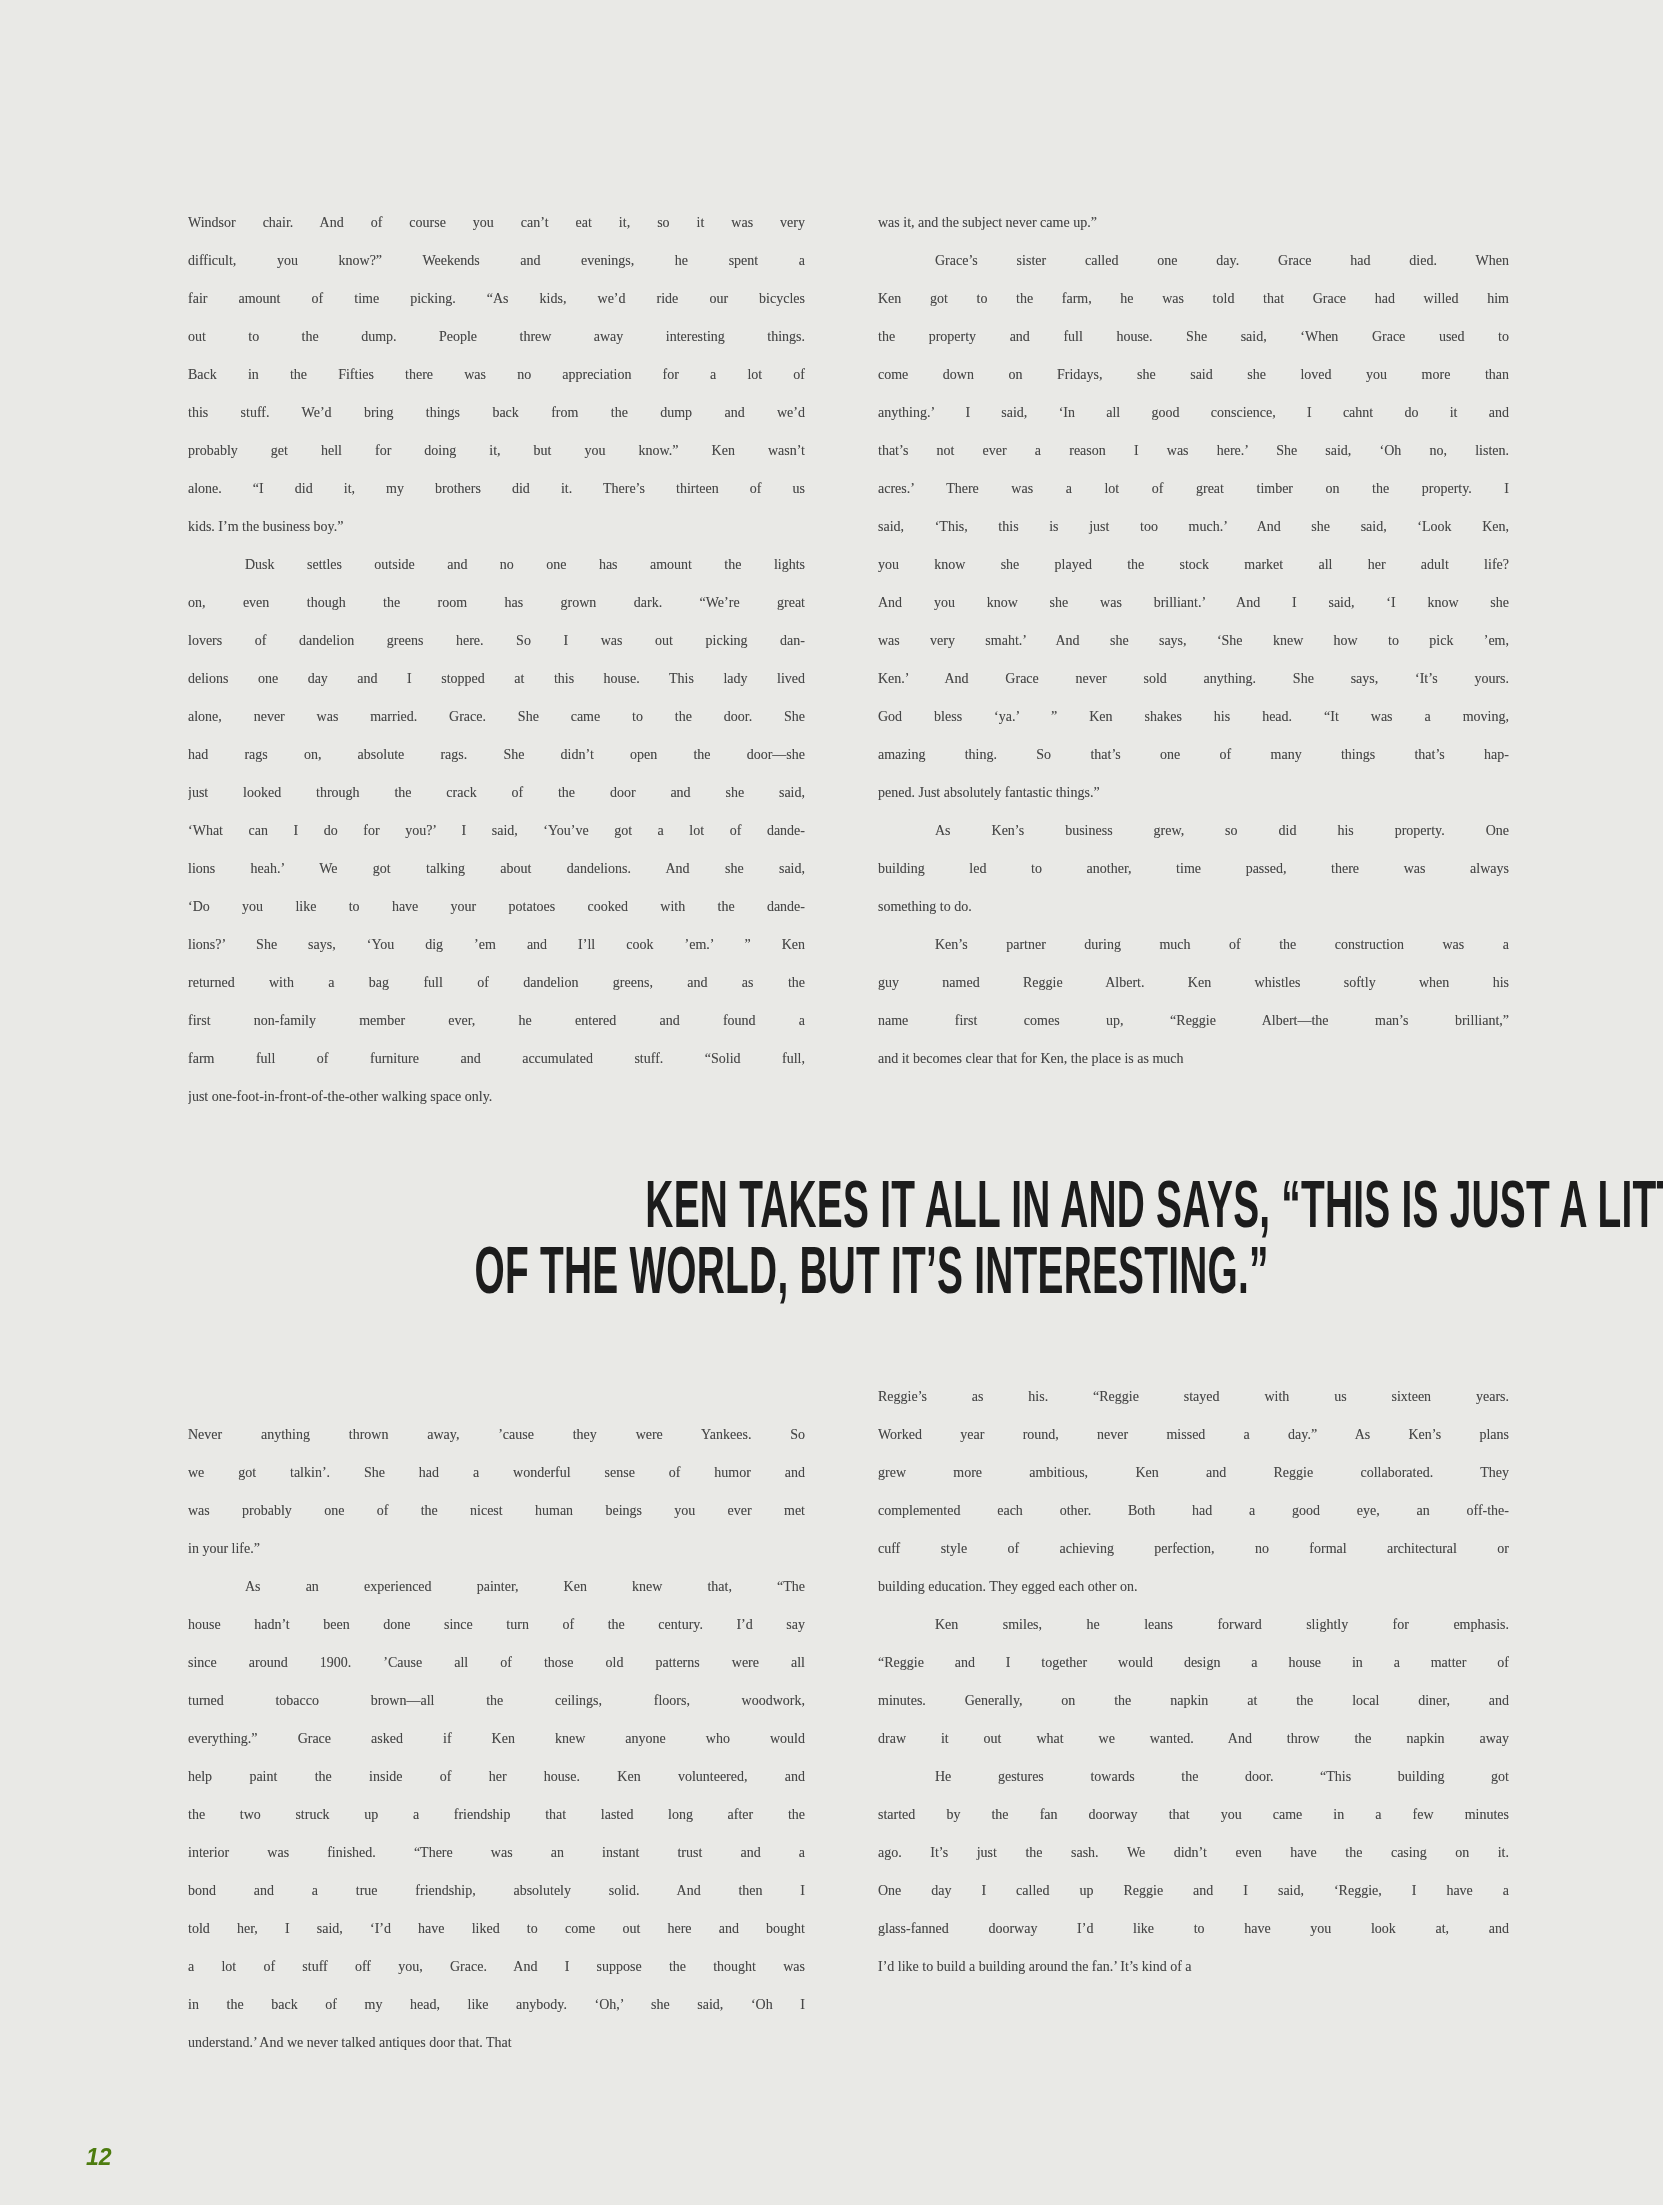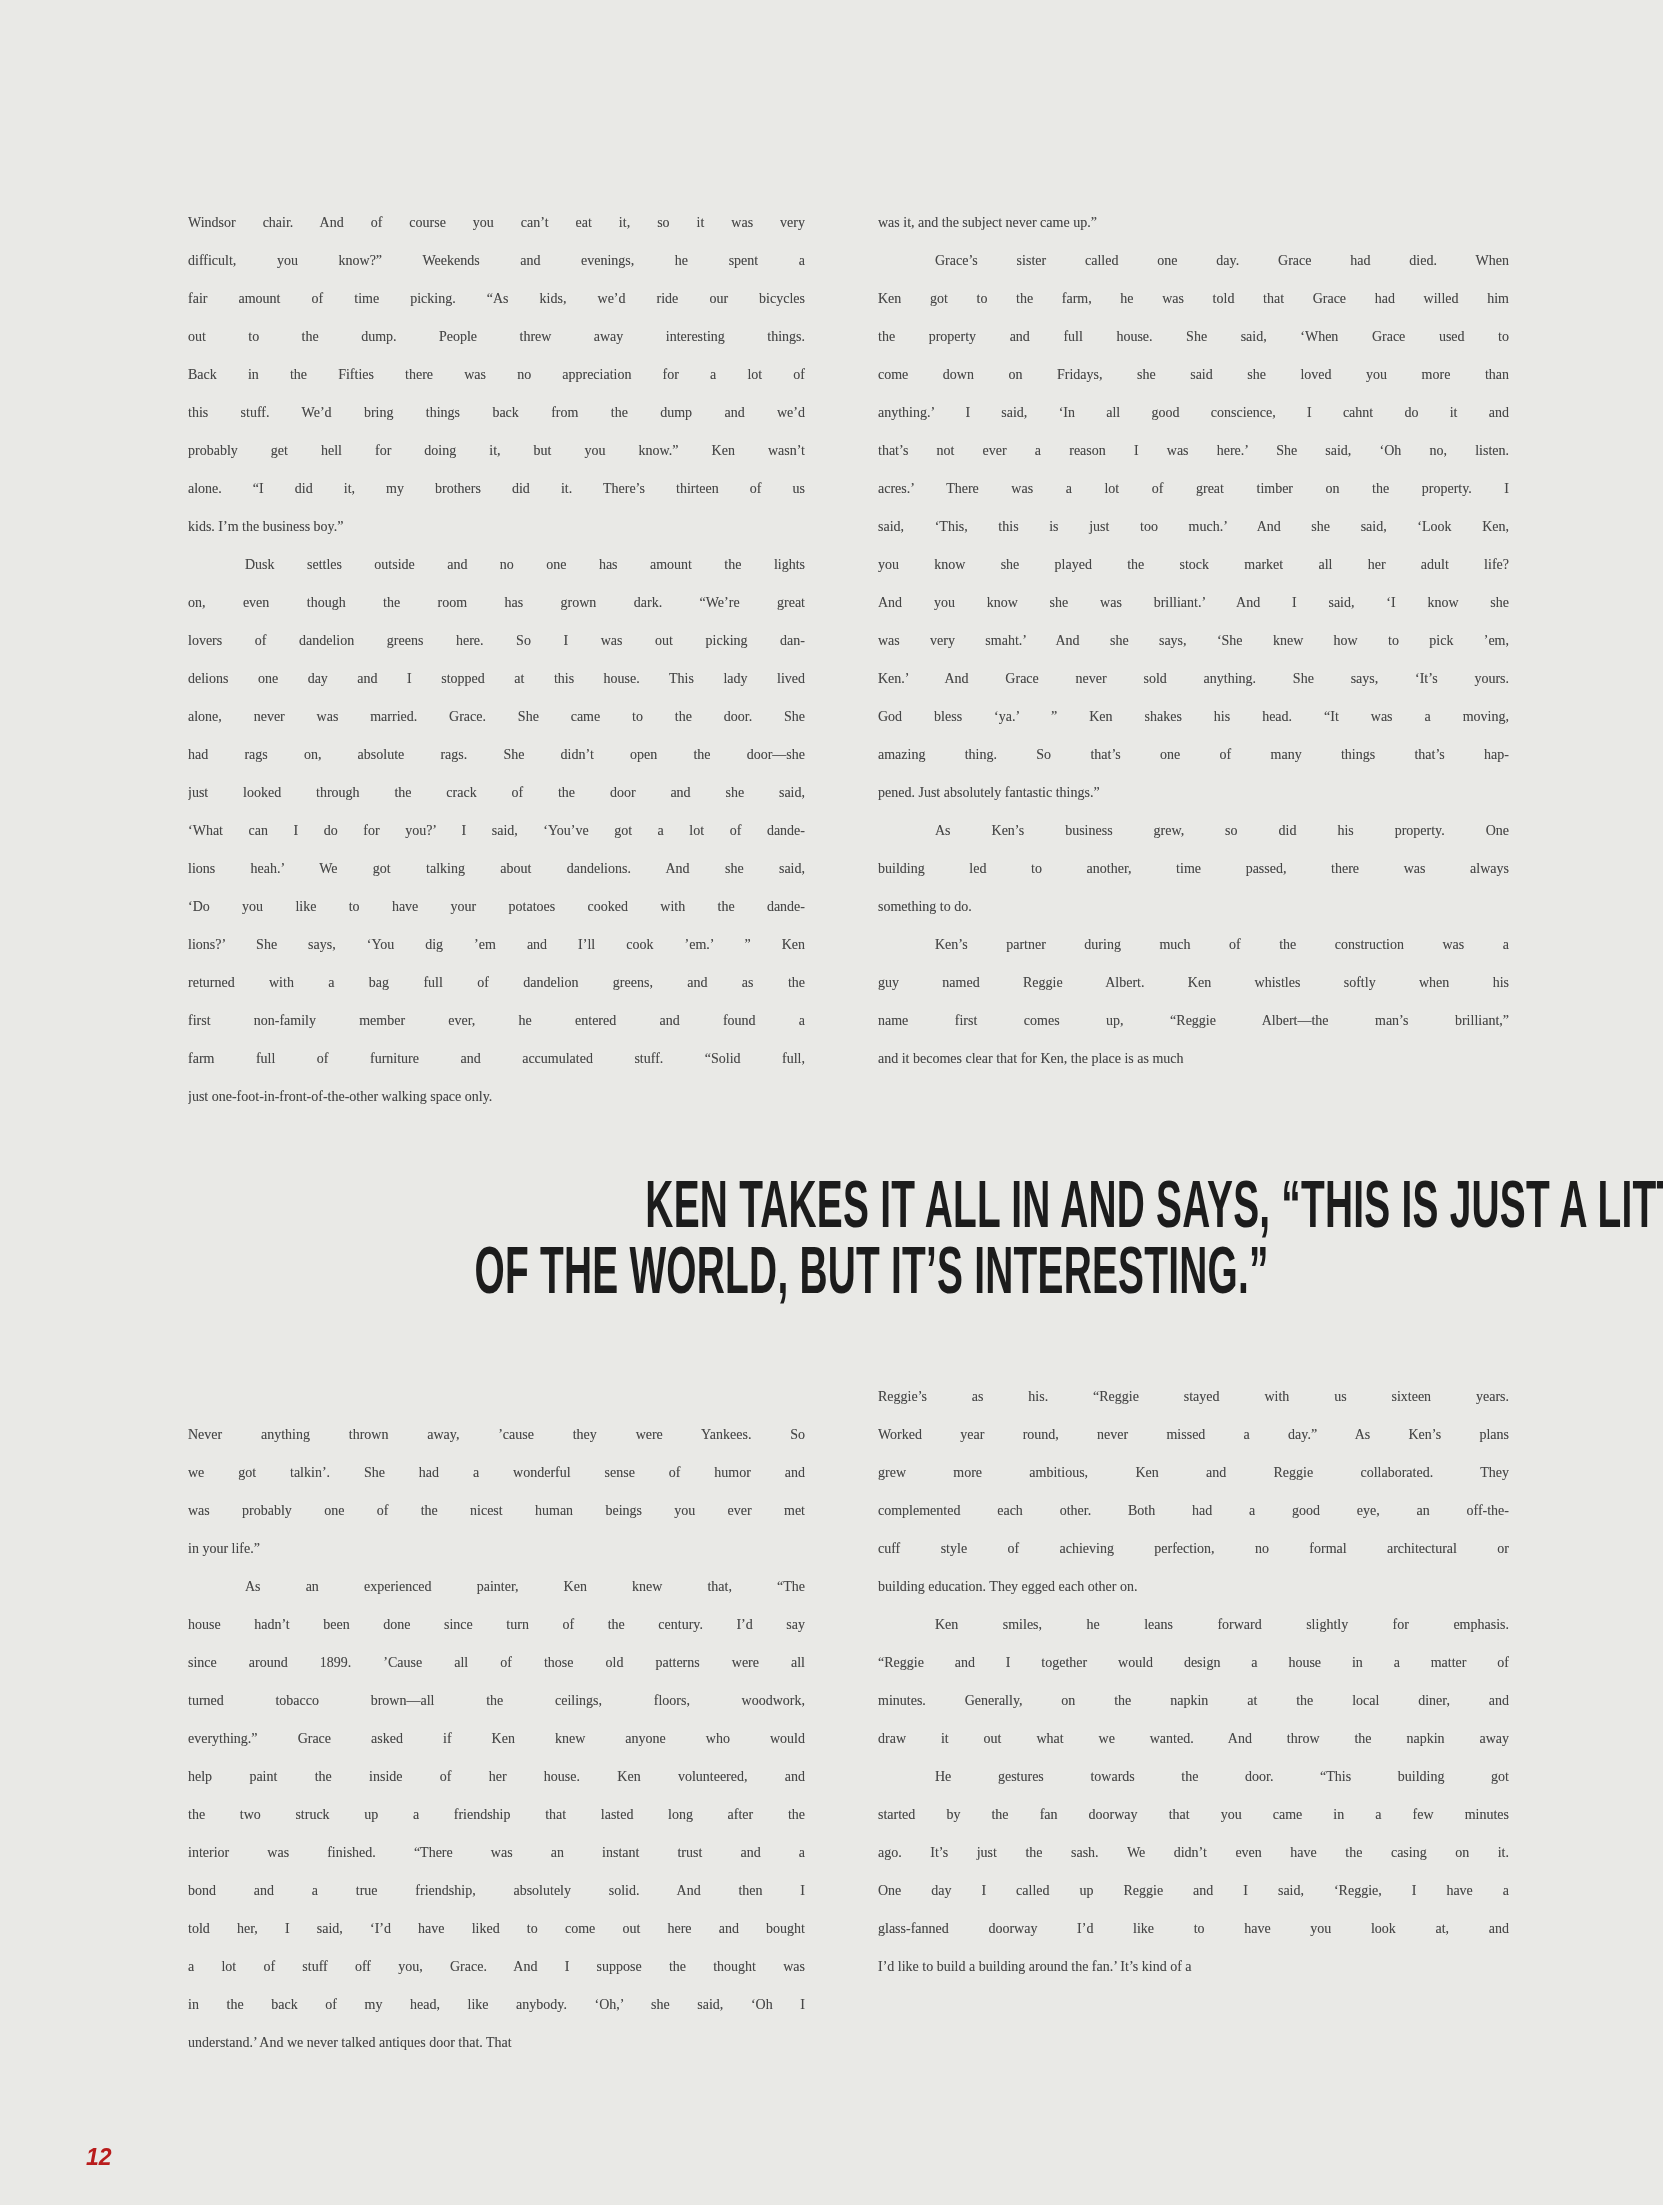--- a/index.html
+++ b/index.html
@@ -53,21 +53,21 @@
     transform-origin: 50% 50%;
     white-space: nowrap;
   }
   .pagenum {
     position: absolute;
     left: 86px; top: 2144px;
     font-family: "Liberation Sans", sans-serif;
     font-weight: bold;
     font-style: italic;
     font-size: 23px;
-    color: #b91c1c;
+    color: #4d7c0f;
     text-align: right;
   }
 </style>
 </head>
 <body style="--text-color: #474747; --quote-color: #1c1c1c; background: rgb(233, 233, 230);">
 
 <div class="page">
   <div class="col tl">
       <div class="line">Windsor chair. And of course you can’t eat it, so it was very</div>
       <div class="line">difficult, you know?” Weekends and evenings, he spent a</div>
@@ -123,21 +123,21 @@
       <span class="pq-line"><span class="pq-inner">KEN TAKES IT ALL IN AND SAYS, “THIS IS JUST A LITTLE CORNER</span></span>
       <span class="pq-line"><span class="pq-inner">OF THE WORLD, BUT IT’S INTERESTING.”</span></span>
     </div>
   <div class="col bl">
       <div class="line">Never anything thrown away, ’cause they were Yankees. So</div>
       <div class="line">we got talkin’. She had a wonderful sense of humor and</div>
       <div class="line">was probably one of the nicest human beings you ever met</div>
       <div class="line pend">in your life.”</div>
       <div class="line indent">As an experienced painter, Ken knew that, “The</div>
       <div class="line">house hadn’t been done since turn of the century. I’d say</div>
-      <div class="line">since around 1899. ’Cause all of those old patterns were all</div>
+      <div class="line">since around 1900. ’Cause all of those old patterns were all</div>
       <div class="line">turned tobacco brown—all the ceilings, floors, woodwork,</div>
       <div class="line">everything.” Grace asked if Ken knew anyone who would</div>
       <div class="line">help paint the inside of her house. Ken volunteered, and</div>
       <div class="line">the two struck up a friendship that lasted long after the</div>
       <div class="line">interior was finished. “There was an instant trust and a</div>
       <div class="line">bond and a true friendship, absolutely solid. And then I</div>
       <div class="line">told her, I said, ‘I’d have liked to come out here and bought</div>
       <div class="line">a lot of stuff off you, Grace. And I suppose the thought was</div>
       <div class="line">in the back of my head, like anybody. ‘Oh,’ she said, ‘Oh I</div>
       <div class="line pend">understand.’ And we never talked antiques door that. That</div>

